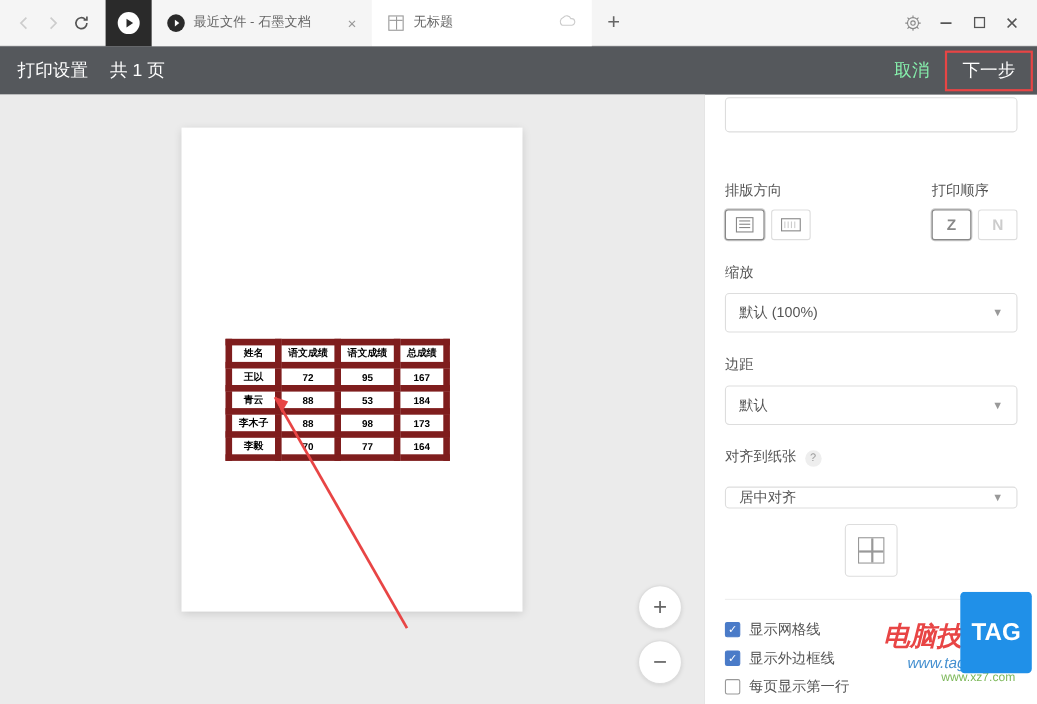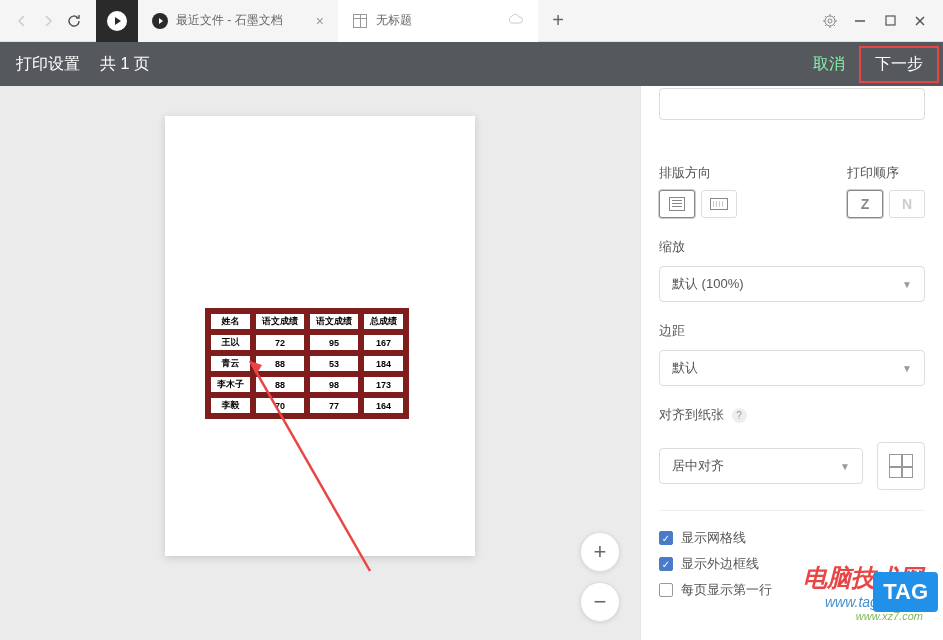--- a/index.html
+++ b/index.html
@@ -61,38 +61,38 @@
     .layout-icon.landscape { width: 18px; height: 12px; }
     .layout-icon.landscape::before { content: ""; position: absolute; top: 2px; left: 2px; width: 1px; bottom: 2px; background: #ccc; box-shadow: 3px 0 0 #ccc, 6px 0 0 #ccc, 9px 0 0 #ccc; }
     .order-icon { font-size: 14px; color: #888; font-weight: bold; }
     
     .section { margin-top: 20px; }
     .section-title { font-size: 13px; color: #555; margin-bottom: 10px; }
     .dropdown { width: 100%; height: 36px; border: 1px solid #ddd; border-radius: 4px; padding: 0 12px; display: flex; align-items: center; justify-content: space-between; background: #fff; color: #555; font-size: 13px; cursor: pointer; }
     .dropdown-caret { color: #999; font-size: 10px; }
     .help-icon { display: inline-flex; width: 15px; height: 15px; border-radius: 50%; background: #eee; color: #999; align-items: center; justify-content: center; font-size: 10px; margin-left: 4px; }
     
-    .align-row { display: flex; gap: 14px; align-items: center; }
+    .align-row { display: flex; gap: 14px; align-items: center; flex-direction: column; }
     .align-dropdown { flex: 1; }
     .grid-preview { width: 48px; height: 48px; border: 1px solid #ddd; border-radius: 4px; display: flex; align-items: center; justify-content: center; }
     .grid-icon { width: 24px; height: 24px; border: 1.5px solid #999; position: relative; }
     .grid-icon::before { content: ""; position: absolute; left: 50%; top: 0; bottom: 0; width: 1.5px; background: #999; }
     .grid-icon::after { content: ""; position: absolute; top: 50%; left: 0; right: 0; height: 1.5px; background: #999; }
     
     .divider { height: 1px; background: #eee; margin: 20px 0 14px; }
     .checkbox-row { display: flex; align-items: center; gap: 8px; padding: 4px 0; font-size: 13px; color: #555; }
     .checkbox { width: 14px; height: 14px; border: 1px solid #999; border-radius: 2px; display: flex; align-items: center; justify-content: center; cursor: pointer; }
     .checkbox.checked { background: #4a7bc8; border-color: #4a7bc8; color: #fff; font-size: 10px; }
     
     
     .watermark { position: absolute; bottom: 18px; right: 20px; text-align: right; pointer-events: none; }
     .wm-text { font-size: 24px; font-weight: bold; color: #e84545; font-style: italic; }
     .wm-url1 { font-size: 14px; color: #4590d0; font-style: italic; }
-    .wm-url2 { font-size: 11px; color: #6eb048; font-style: italic; opacity: 0.9; text-align: right; }
-    .tag-badge { position: absolute; right: 5px; bottom: 28px; background: #2090e8; color: #fff; font-weight: bold; font-size: 22px; padding: 7px 10px; border-radius: 4px; }
+    .wm-url2 { font-size: 11px; color: #6eb048; opacity: 0.9; text-align: right; }
+    .tag-badge { position: absolute; right: 5px; bottom: 28px; background: #2090e8; color: #fff; font-weight: bold; font-size: 22px; padding: 24px 10px; border-radius: 4px; }
   </style>
 </head>
 <body>
 
 <div class="browser-bar">
   <div class="nav-controls">
     <div class="nav-btn">
       <svg width="14" height="14" viewBox="0 0 14 14">
           <path d="M9 2 L4 7 L9 12" stroke="#ccc" stroke-width="1.5" fill="none"></path>
         </svg>

